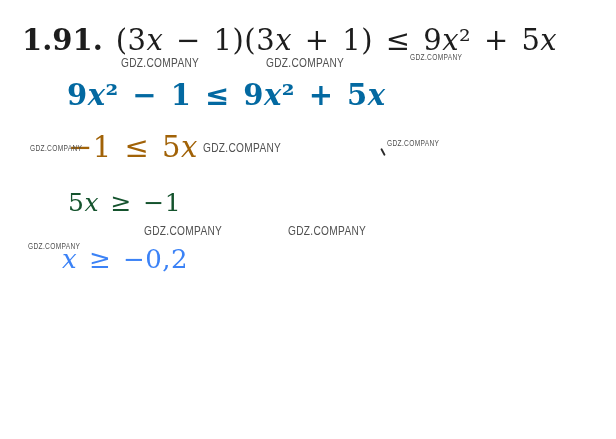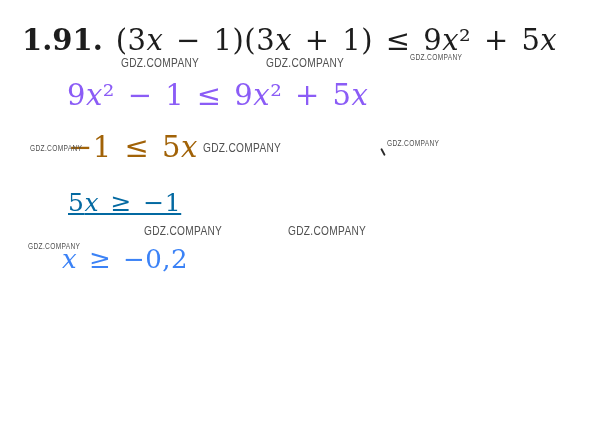--- a/index.html
+++ b/index.html
@@ -62,29 +62,29 @@
 </style>
 </head>
 <body>
 
 <div class="page">
 
   <div class="math step-1" style="color: rgb(29, 29, 29);">
     <span class="prob-num">1.91.</span><span>(3<span class="v">x</span> − 1)(3<span class="v">x</span> + 1) ≤ 9<span class="v">x</span>² + 5<span class="v">x</span></span>
   </div>
 
-  <div class="math step-2" style="color: #8b5cf6;">
+  <div class="math step-2" style="color: #0369a1; font-weight: bold;">
     <span>9<span class="v">x</span>² − 1 ≤ 9<span class="v">x</span>² + 5<span class="v">x</span></span>
   </div>
 
   <div class="math step-3" style="color: #a16207;">
     <span>−1 ≤ 5<span class="v">x</span></span>
   </div>
 
-  <div class="math step-4" style="color: #0369a1; text-decoration: underline;">
+  <div class="math step-4" style="color: #14532d;">
     <span>5<span class="v">x</span> ≥ −1</span>
   </div>
 
   <div class="math step-5" style="color: #3b82f6;">
     <span><span class="v">x</span> ≥ −0,2</span>
   </div>
 
   <div class="wm wm-md wm-1" style="color: rgb(81, 81, 81);">GDZ.COMPANY</div>
   <div class="wm wm-md wm-2" style="color: rgb(81, 81, 81);">GDZ.COMPANY</div>
   <div class="wm wm-sm wm-3" style="color: rgb(81, 81, 81);">GDZ.COMPANY</div>

